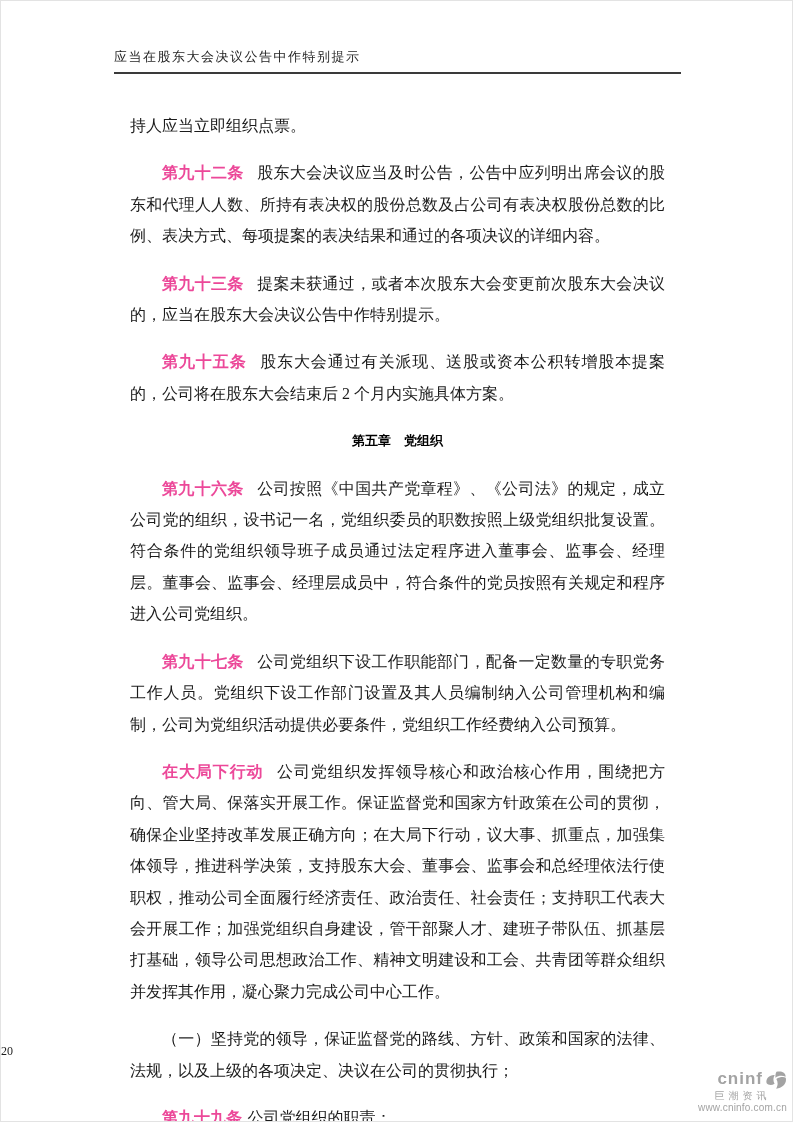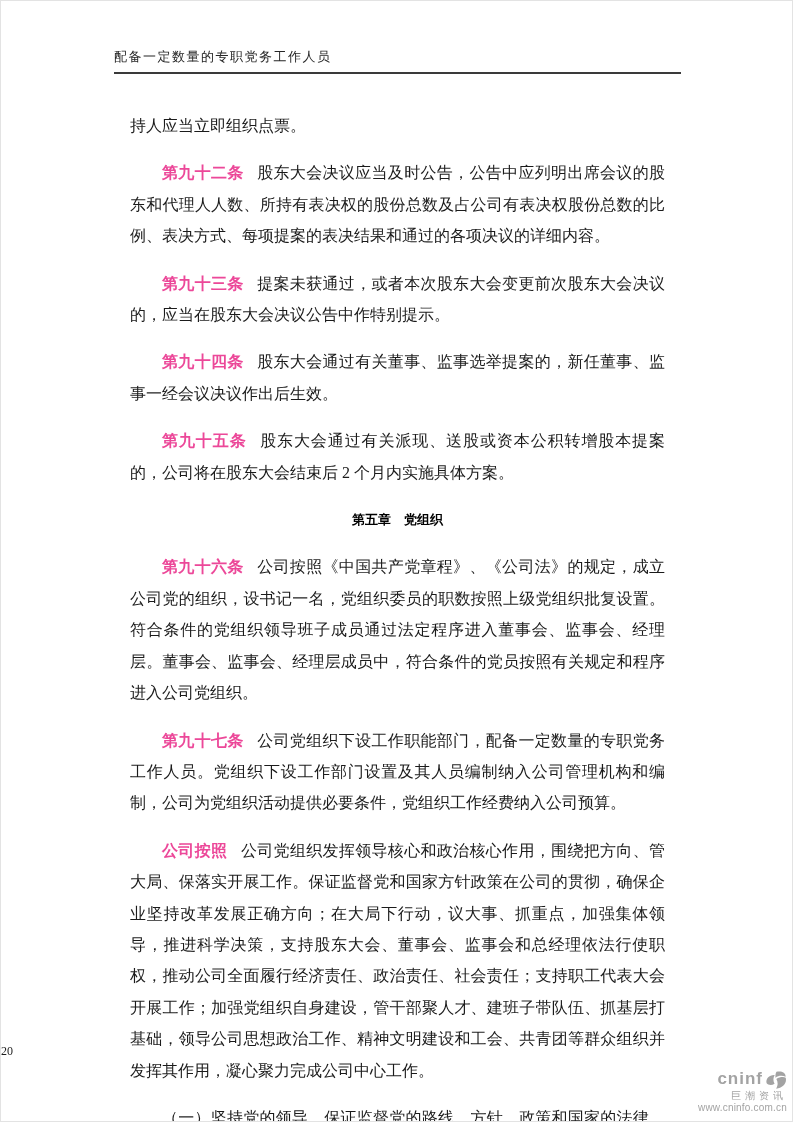--- a/index.html
+++ b/index.html
@@ -61,21 +61,21 @@
     left: 0;
     width: 100%;
     text-align: left;
     font-size: 12px;
     color: #1b1b1b;
   }
   .cninfo-logo {
     position: absolute;
     right: 5px;
     bottom: 8px;
-    text-align: right;
+    text-align: center;
     color: #a3a3a3;
     font-family: "Liberation Sans", "DejaVu Sans", sans-serif;
     line-height: 1.1;
   }
   .logo-top {
     display: flex;
     align-items: center;
     justify-content: flex-end;
     gap: 2px;
   }
@@ -91,42 +91,41 @@
     margin: 1px 0 1px 0;
   }
   .logo-url { font-size: 10px; letter-spacing: 0.2px; }
 </style>
 </head>
 <body>
 
 <div class="page">
 
   <div class="page-header">
-    <div class="header-title">配备一定数量的专职党务工作人员</div>
+    <div class="header-title">应当在股东大会决议公告中作特别提示</div>
   </div>
 
   <div class="doc-body">
 
     <p class="para plain"><span>持人应当立即组织点票。</span></p>
 
     <p class="para"><span class="article-label">第九十二条</span><span>股东大会决议应当及时公告，公告中应列明出席会议的股东和代理人人数、所持有表决权的股份总数及占公司有表决权股份总数的比例、表决方式、每项提案的表决结果和通过的各项决议的详细内容。</span></p>
 
     <p class="para"><span class="article-label">第九十三条</span><span>提案未获通过，或者本次股东大会变更前次股东大会决议的，应当在股东大会决议公告中作特别提示。</span></p>
 
-    <p class="para"><span class="article-label">第九十四条</span><span>股东大会通过有关董事、监事选举提案的，新任董事、监事一经会议决议作出后生效。</span></p>
 
     <p class="para"><span class="article-label">第九十五条</span><span>股东大会通过有关派现、送股或资本公积转增股本提案的，公司将在股东大会结束后 2 个月内实施具体方案。</span></p>
 
     <p class="para chapter-heading">第五章　党组织</p>
 
     <p class="para"><span class="article-label">第九十六条</span><span>公司按照《中国共产党章程》、《公司法》的规定，成立公司党的组织，设书记一名，党组织委员的职数按照上级党组织批复设置。符合条件的党组织领导班子成员通过法定程序进入董事会、监事会、经理层。董事会、监事会、经理层成员中，符合条件的党员按照有关规定和程序进入公司党组织。</span></p>
 
     <p class="para"><span class="article-label">第九十七条</span><span>公司党组织下设工作职能部门，配备一定数量的专职党务工作人员。党组织下设工作部门设置及其人员编制纳入公司管理机构和编制，公司为党组织活动提供必要条件，党组织工作经费纳入公司预算。</span></p>
 
-    <p class="para"><span class="article-label">公司按照</span><span>公司党组织发挥领导核心和政治核心作用，围绕把方向、管大局、保落实开展工作。保证监督党和国家方针政策在公司的贯彻，确保企业坚持改革发展正确方向；在大局下行动，议大事、抓重点，加强集体领导，推进科学决策，支持股东大会、董事会、监事会和总经理依法行使职权，推动公司全面履行经济责任、政治责任、社会责任；支持职工代表大会开展工作；加强党组织自身建设，管干部聚人才、建班子带队伍、抓基层打基础，领导公司思想政治工作、精神文明建设和工会、共青团等群众组织并发挥其作用，凝心聚力完成公司中心工作。</span></p>
+    <p class="para"><span class="article-label">在大局下行动</span><span>公司党组织发挥领导核心和政治核心作用，围绕把方向、管大局、保落实开展工作。保证监督党和国家方针政策在公司的贯彻，确保企业坚持改革发展正确方向；在大局下行动，议大事、抓重点，加强集体领导，推进科学决策，支持股东大会、董事会、监事会和总经理依法行使职权，推动公司全面履行经济责任、政治责任、社会责任；支持职工代表大会开展工作；加强党组织自身建设，管干部聚人才、建班子带队伍、抓基层打基础，领导公司思想政治工作、精神文明建设和工会、共青团等群众组织并发挥其作用，凝心聚力完成公司中心工作。</span></p>
 
     <p class="para"><span>（一）坚持党的领导，保证监督党的路线、方针、政策和国家的法律、法规，以及上级的各项决定、决议在公司的贯彻执行；</span></p>
 
     <p class="para tight"><span class="article-label">第九十九条</span><span>公司党组织的职责：</span></p>
 
   </div>
 
   <div class="page-number">20</div>
 
   <div class="cninfo-logo">

